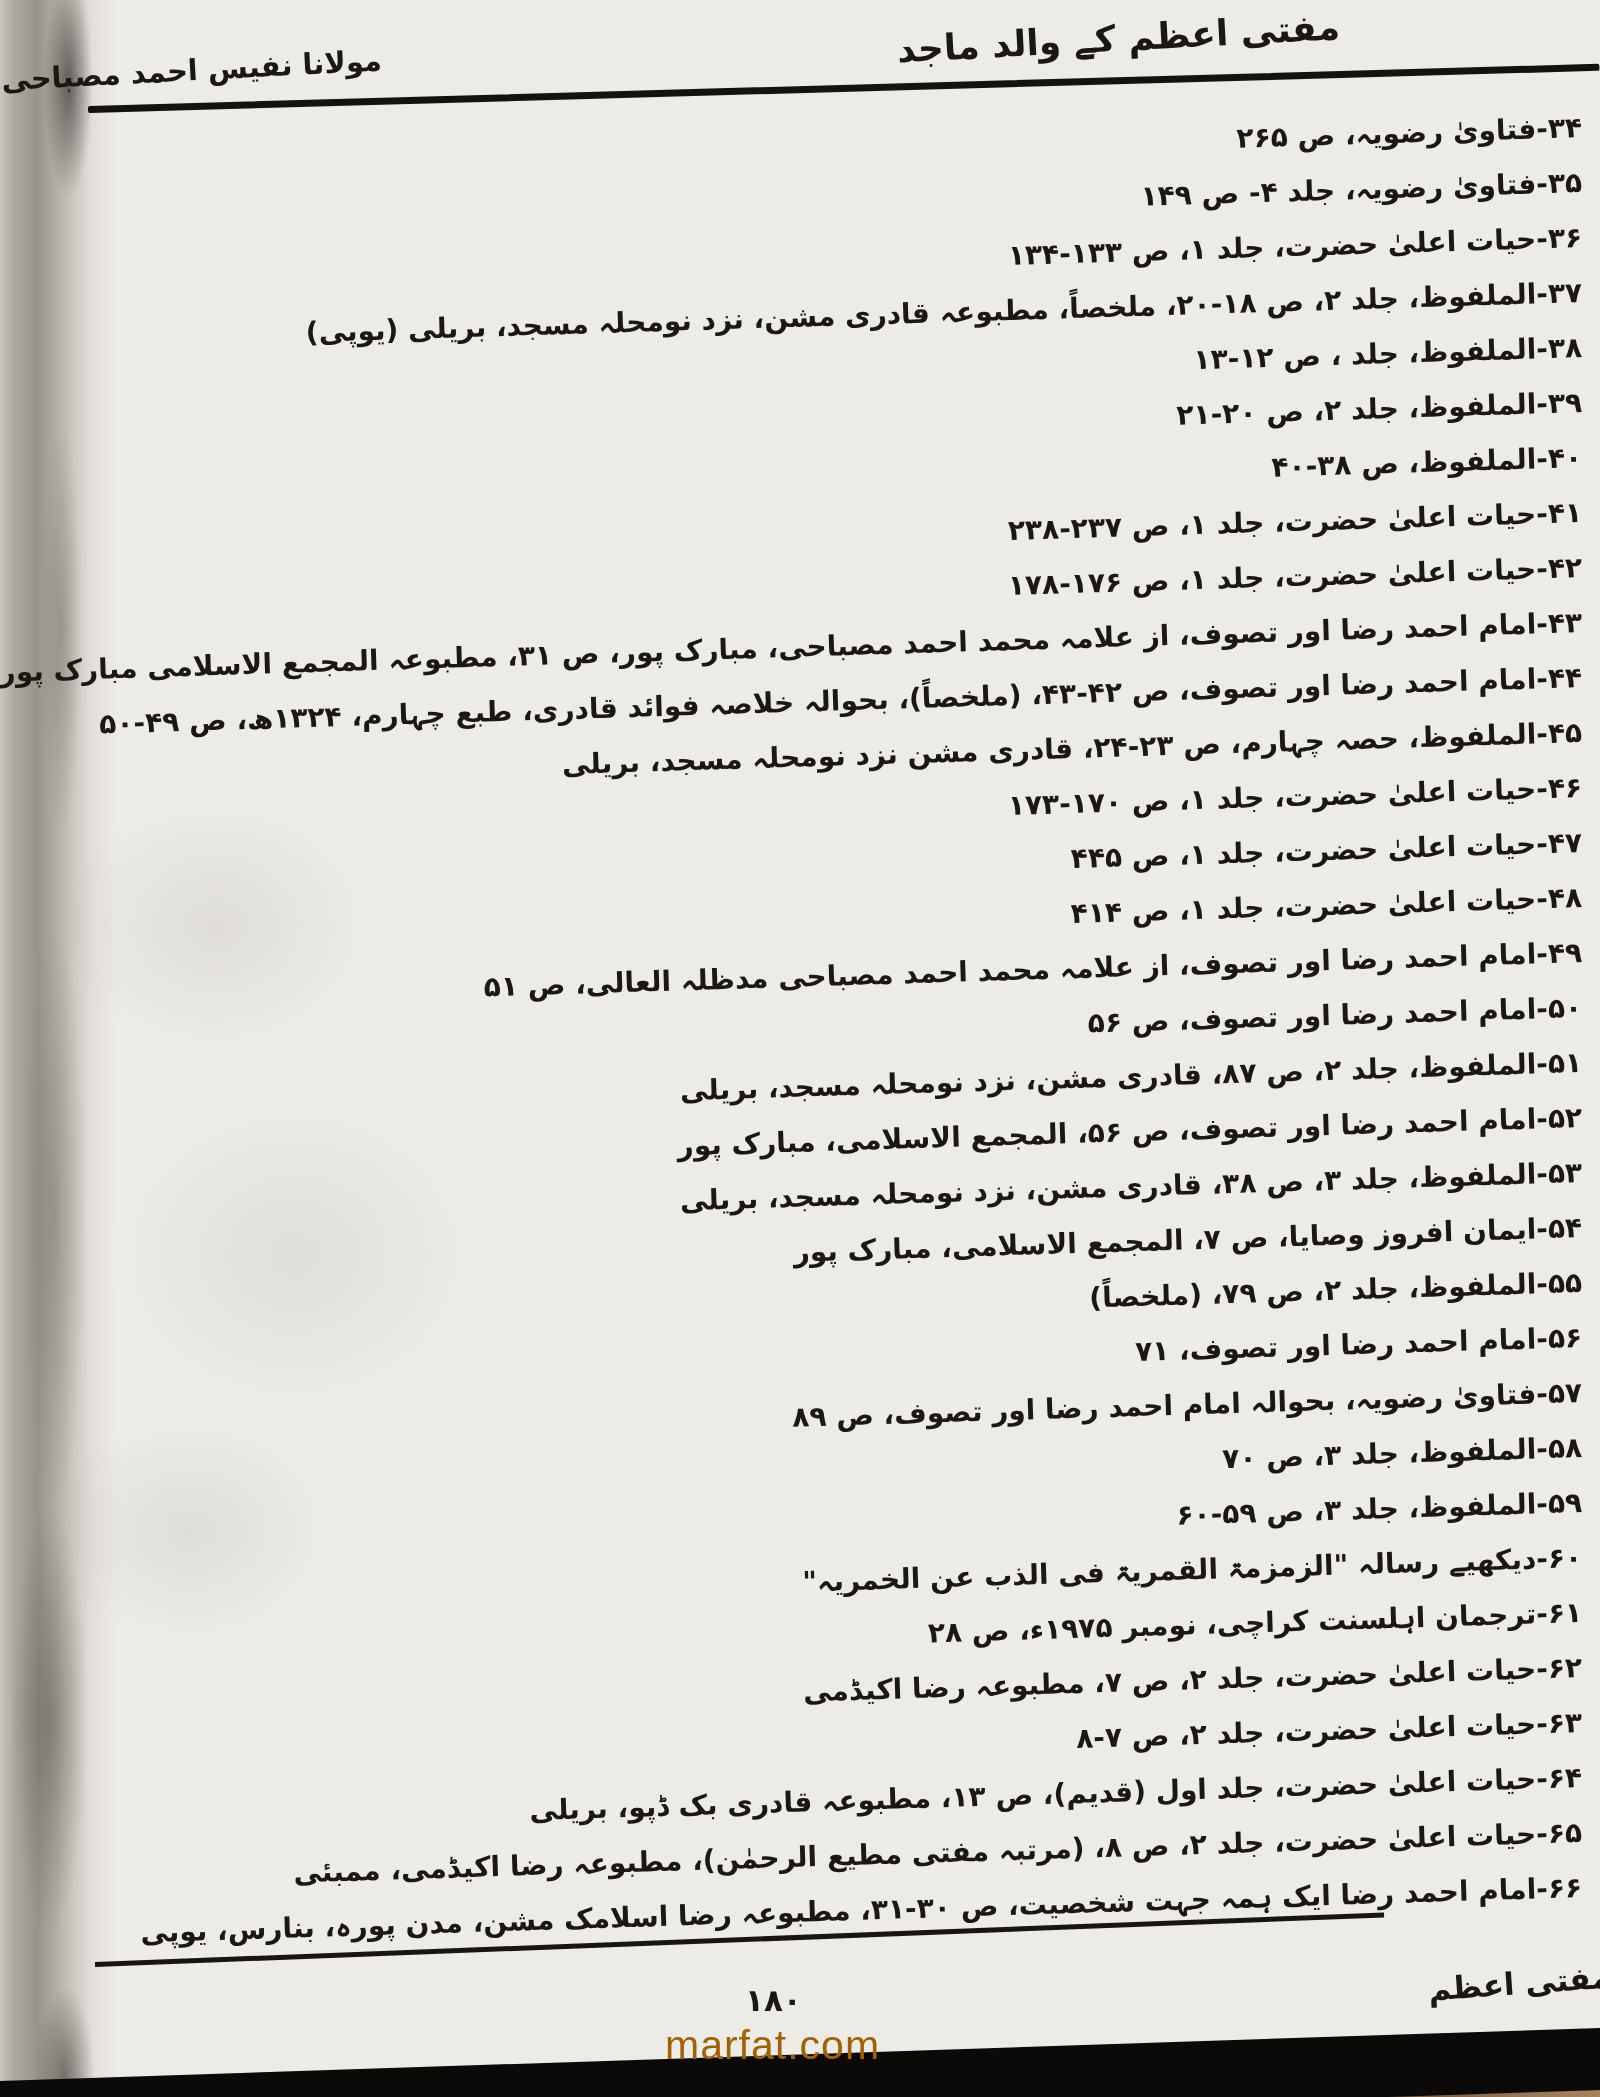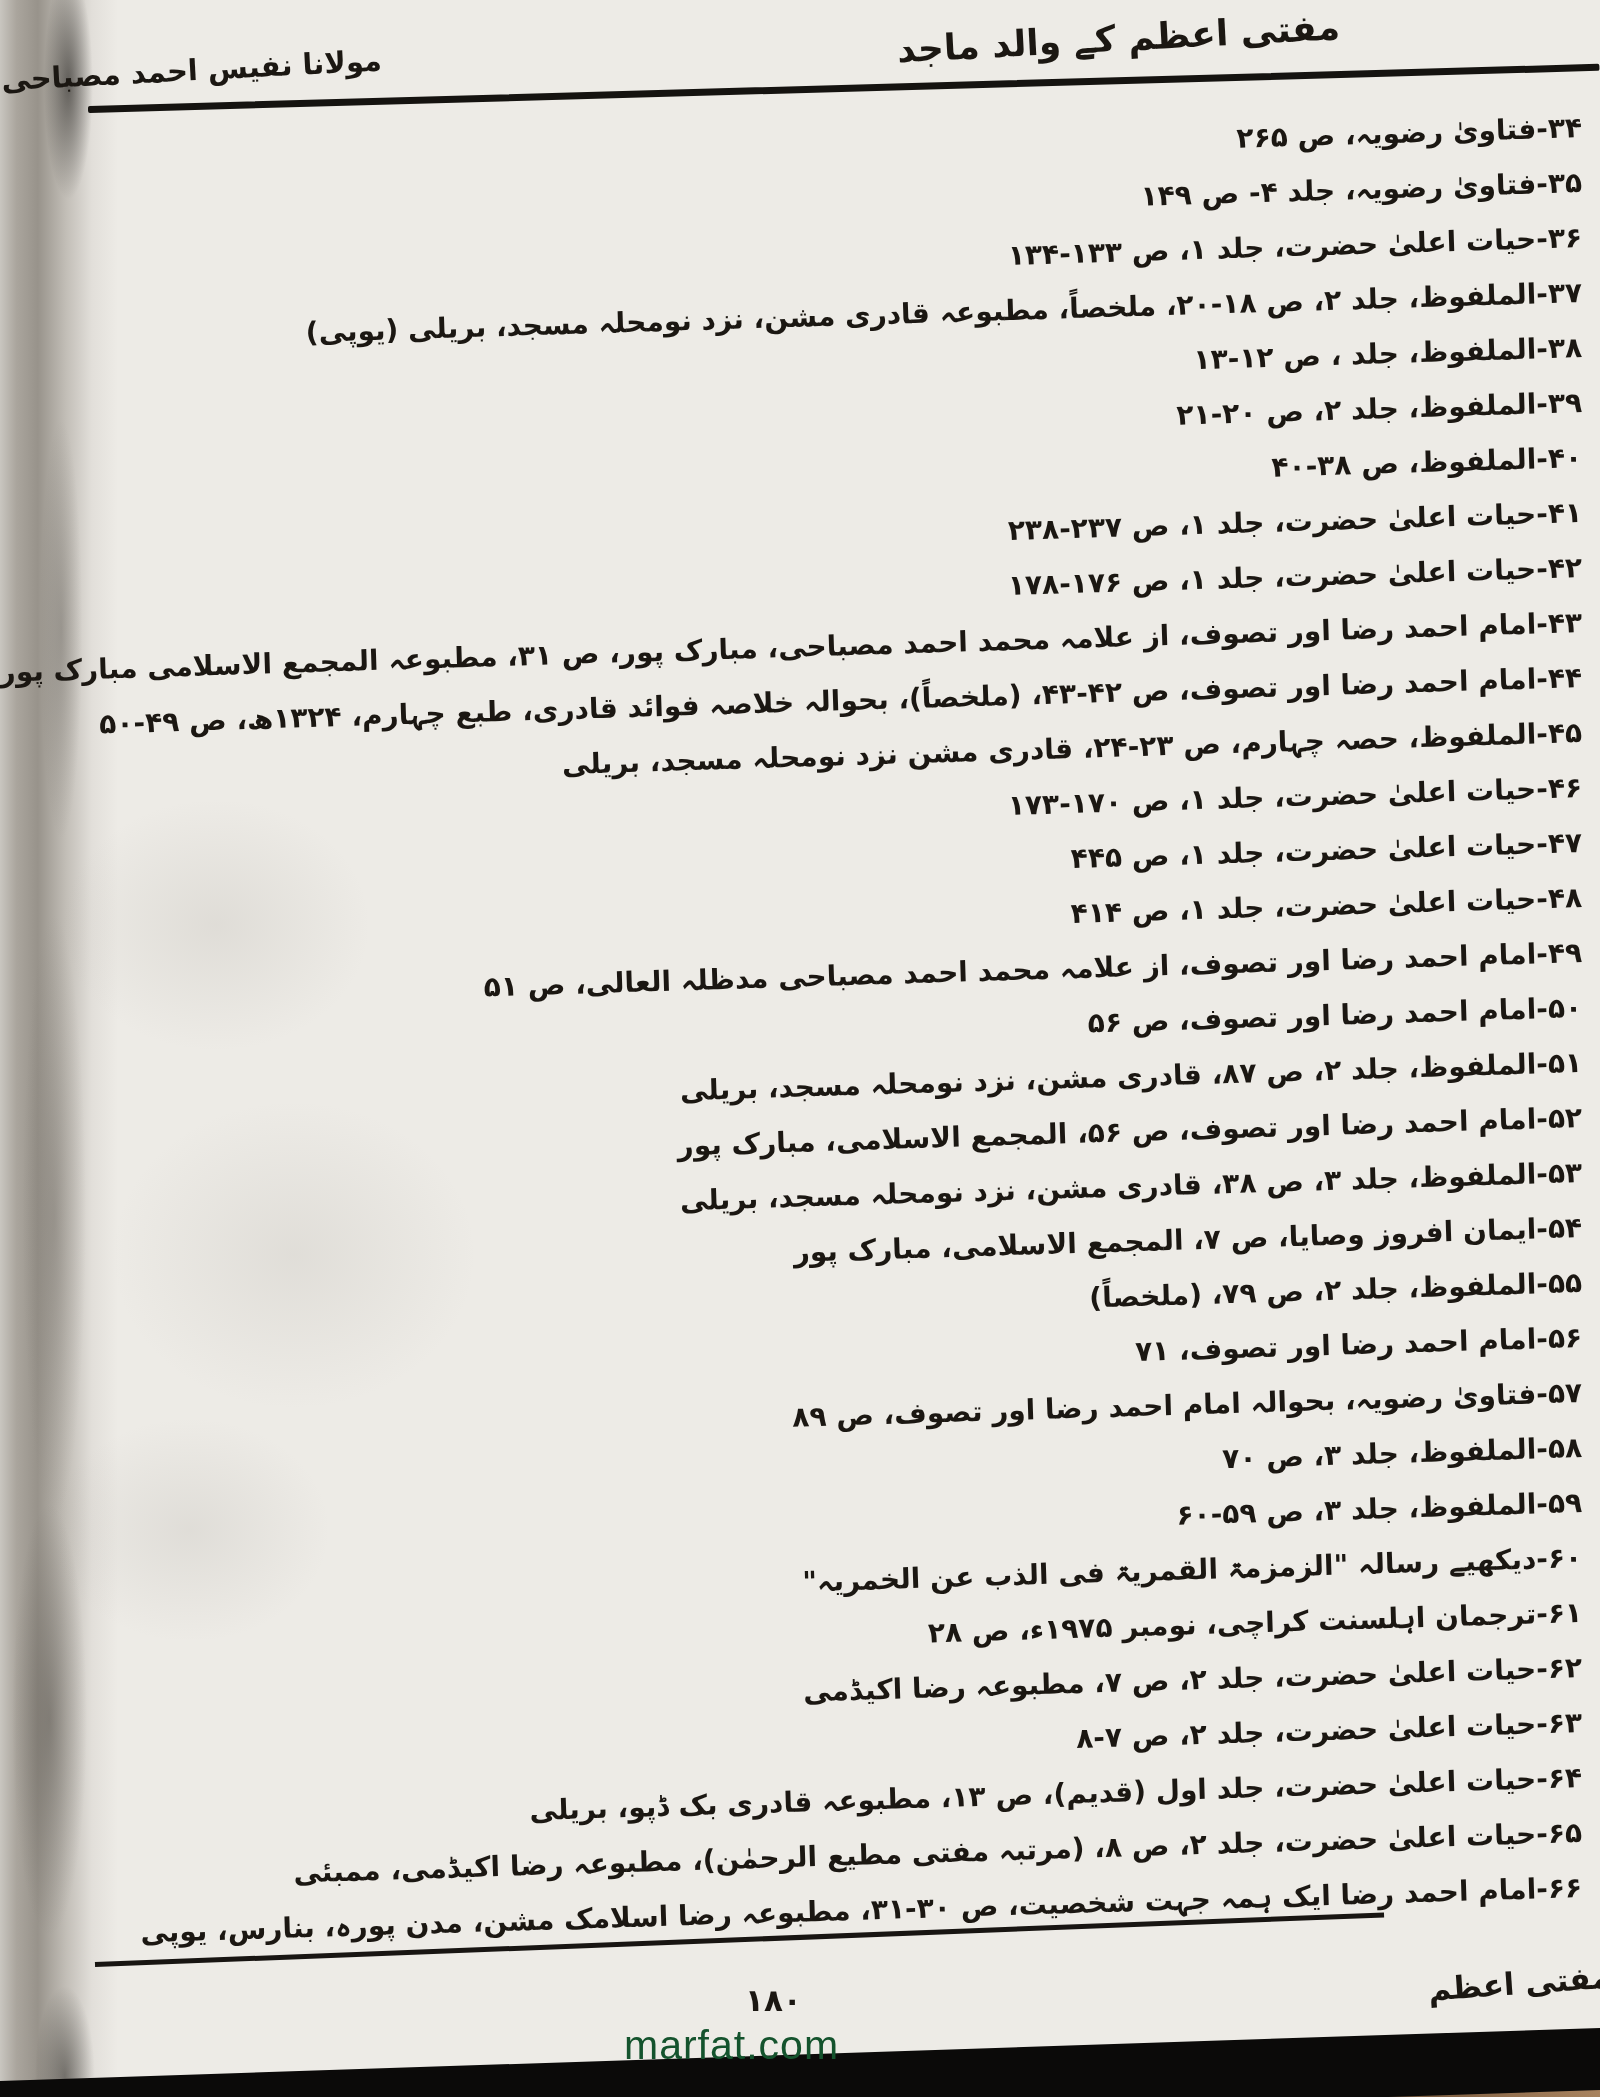--- a/index.html
+++ b/index.html
@@ -63,22 +63,22 @@
   .footer-book-title{
     position:absolute;left:1428px;top:1962px;
     font-size:31px;font-weight:bold;direction:rtl;white-space:nowrap;
     transform:rotate(-4deg);
   }
   .footer-page-number{
     position:absolute;left:733px;top:1982px;
     font-size:31px;font-weight:bold;direction:rtl;margin-left:12px;
   }
   .watermark{
-    position:absolute;left:624px;top:2022px;
-    font-size:41px;color:#14532d;
+    position:absolute;left:665px;top:2022px;
+    font-size:41px;color:#a16207;
     font-family:"Liberation Sans",sans-serif;font-weight:400;
     letter-spacing:1px;z-index:3;
   }
   .table-corner{
     position:absolute;right:0;top:2050px;width:220px;height:47px;
     background:linear-gradient(90deg,#6d5138,#967352 60%,#a8835f);
     z-index:1;
   }
   .bottom-bar{
     position:absolute;left:-30px;top:2082px;width:1700px;height:62px;

